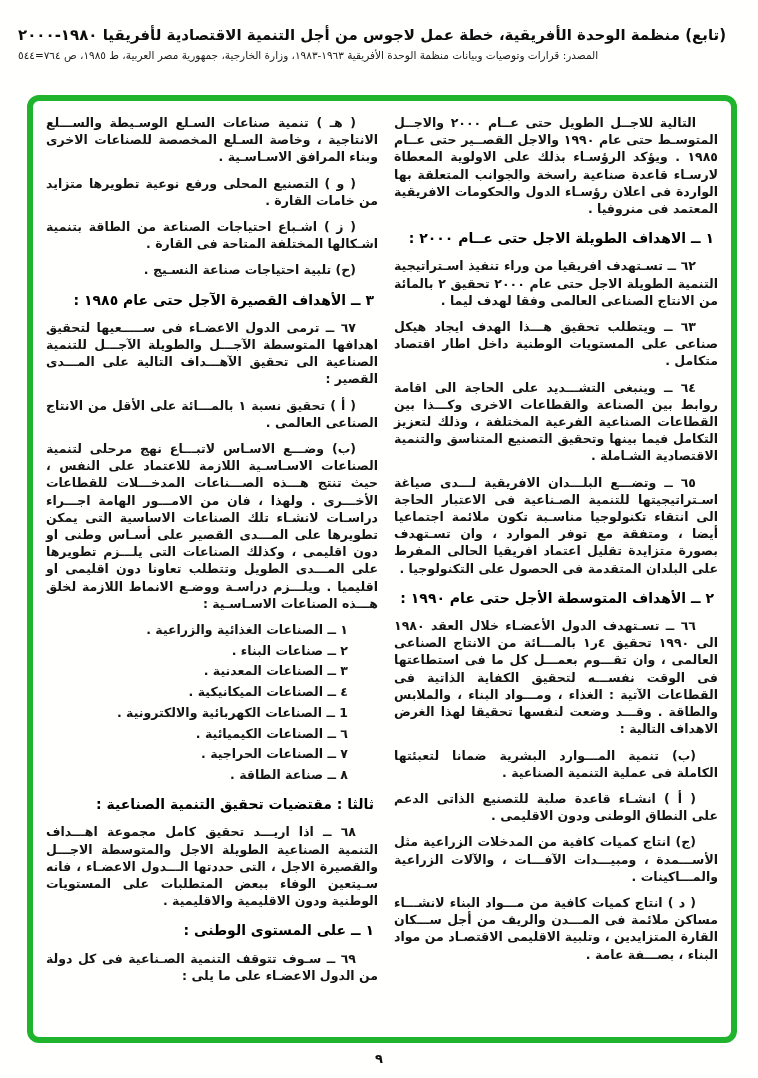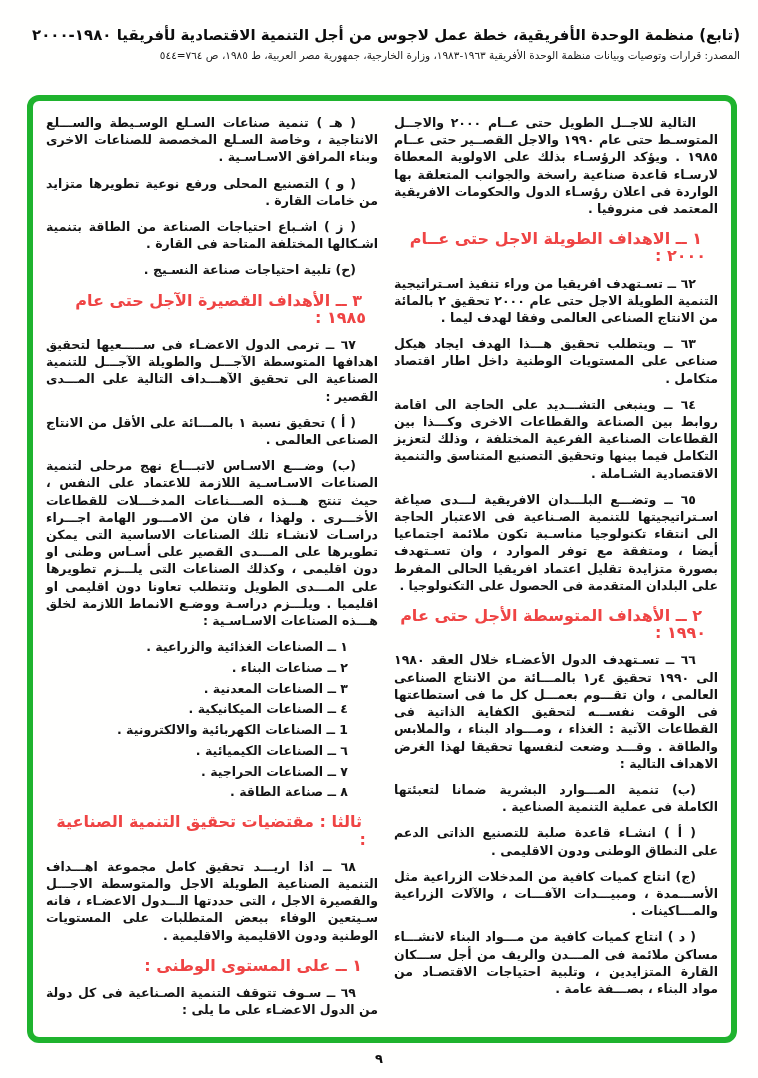--- a/index.html
+++ b/index.html
@@ -7,21 +7,21 @@
     width:758px;height:1078px;
     background:#ffffff;
     font-family:"DejaVu Sans", sans-serif;
     color:#111;
     position:relative;
     overflow:hidden;
   }
   .page{position:absolute;inset:0;background:#fffffe;}
   .header{
     position:absolute;top:26px;right:18px;left:18px;
-    text-align:right;
+    text-align:left;
     direction:rtl;
   }
   .header-title{
     font-size:15px;font-weight:700;
     letter-spacing:-0.2px;
     color:#0d0d0d;
     margin:0 0 5px 0;
   }
   .header-source{
     font-size:10.5px;font-weight:400;
@@ -56,23 +56,23 @@
     color:#141414;
     margin:0 0 9px 0;
   }
   .paragraph{
     text-align:justify;
     text-indent:22px;
   }
   .heading{
     text-align:right;
     text-indent:4px;
-    font-size:16px;
-    margin:13px 12px 10px 0;
-    color:#ef4444;
+    font-size:14px;
+    margin:13px 0 10px 0;
+    color:#000000;
   }
   .list-item{
     text-align:right;
     padding-right:30px;
     margin:0 0 3.5px 0;
   }
   .page-number{
     position:absolute;
     bottom:12px;left:0;right:0;
     text-align:center;
@@ -97,21 +97,21 @@
           <div class="block heading">١ ــ الاهداف الطويلة الاجل حتى عــام ٢٠٠٠ :</div>
           <div class="block paragraph">٦٢ ــ تسـتهدف افريقيا من وراء تنفيذ اسـتراتيجية التنمية الطويلة الاجل حتى عام ٢٠٠٠ تحقيق ٢ بالمائة من الانتاج الصناعى العالمى وفقا لهدف ليما .</div>
           <div class="block paragraph">٦٣ ــ ويتطلب تحقيق هـــذا الهدف ايجاد هيكل صناعى على المستويات الوطنية داخل اطار اقتصاد متكامل .</div>
           <div class="block paragraph">٦٤ ــ وينبغى التشـــديد على الحاجة الى اقامة روابط بين الصناعة والقطاعات الاخرى وكـــذا بين القطاعات الصناعية الفرعية المختلفة ، وذلك لتعزيز التكامل فيما بينها وتحقيق التصنيع المتناسق والتنمية الاقتصادية الشـاملة .</div>
           <div class="block paragraph">٦٥ ــ وتضـــع البلـــدان الافريقية لـــدى صياغة اسـتراتيجيتها للتنمية الصـناعية فى الاعتبار الحاجة الى انتقاء تكنولوجيا مناسـبة تكون ملائمة اجتماعيا أيضا ، ومتفقة مع توفر الموارد ، وان تسـتهدف بصورة متزايدة تقليل اعتماد افريقيا الحالى المفرط على البلدان المتقدمة فى الحصول على التكنولوجيا .</div>
           <div class="block heading">٢ ــ الأهداف المتوسطة الأجل حتى عام ١٩٩٠ :</div>
           <div class="block paragraph">٦٦ ــ تسـتهدف الدول الأعضـاء خلال العقد ١٩٨٠ الى ١٩٩٠ تحقيق ٤ر١ بالمـــائة من الانتاج الصناعى العالمى ، وان تقـــوم بعمـــل كل ما فى استطاعتها فى الوقت نفســـه لتحقيق الكفاية الذاتية فى القطاعات الآتية : الغذاء ، ومـــواد البناء ، والملابس والطاقة . وقـــد وضعت لنفسها تحقيقا لهذا الغرض الاهداف التالية :</div>
           <div class="block paragraph">(ب) تنمية المـــوارد البشرية ضمانا لتعبئتها الكاملة فى عملية التنمية الصناعية .</div>
           <div class="block paragraph">( أ ) انشـاء قاعدة صلبة للتصنيع الذاتى الدعم على النطاق الوطنى ودون الاقليمى .</div>
           <div class="block paragraph">(ج) انتاج كميات كافية من المدخلات الزراعية مثل الأســـمدة ، ومبيـــدات الآفـــات ، والآلات الزراعية والمـــاكينات .</div>
-          <div class="block paragraph">( د ) انتاج كميات كافية من مـــواد البناء لانشـــاء مساكن ملائمة فى المـــدن والريف من أجل ســـكان القارة المتزايدين ، وتلبية احتياجات الاقتصـاد من مواد البناء ، بصـــفة عامة .</div>
+          <div class="block paragraph">( د ) انتاج كميات كافية من مـــواد البناء لانشـــاء مساكن ملائمة فى المـــدن والريف من أجل ســـكان القارة المتزايدين ، وتلبية الاقليمى الاقتصـاد من مواد البناء ، بصـــفة عامة .</div>
         </div>
       <div class="col col-left">
           <div class="block paragraph">( هـ ) تنمية صناعات السـلع الوسـيطة والســـلع الانتاجية ، وخاصة السـلع المخصصة للصناعات الاخرى وبناء المرافق الاسـاسـية .</div>
           <div class="block paragraph">( و ) التصنيع المحلى ورفع نوعية تطويرها متزايد من خامات القارة .</div>
           <div class="block paragraph">( ز ) اشـباع احتياجات الصناعة من الطاقة بتنمية اشـكالها المختلفة المتاحة فى القارة .</div>
           <div class="block paragraph">(ح) تلبية احتياجات صناعة النسـيج .</div>
           <div class="block heading">٣ ــ الأهداف القصيرة الآجل حتى عام ١٩٨٥ :</div>
           <div class="block paragraph">٦٧ ــ ترمى الدول الاعضـاء فى ســـــعيها لتحقيق اهدافها المتوسطة الآجـــل والطويلة الآجـــل للتنمية الصناعية الى تحقيق الآهـــداف التالية على المـــدى القصير :</div>
           <div class="block paragraph">( أ ) تحقيق نسبة ١ بالمـــائة على الأقل من الانتاج الصناعى العالمى .</div>
           <div class="block paragraph">(ب) وضـــع الاسـاس لاتبـــاع نهج مرحلى لتنمية الصناعات الاسـاسـية اللازمة للاعتماد على النفس ، حيث تنتج هـــذه الصـــناعات المدخـــلات للقطاعات الأخـــرى . ولهذا ، فان من الامـــور الهامة اجـــراء دراسـات لانشـاء تلك الصناعات الاساسية التى يمكن تطويرها على المـــدى القصير على أسـاس وطنى او دون اقليمى ، وكذلك الصناعات التى يلـــزم تطويرها على المـــدى الطويل وتتطلب تعاونا دون اقليمى او اقليميا . ويلـــزم دراسـة ووضـع الانماط اللازمة لخلق هـــذه الصناعات الاسـاسـية :</div>

